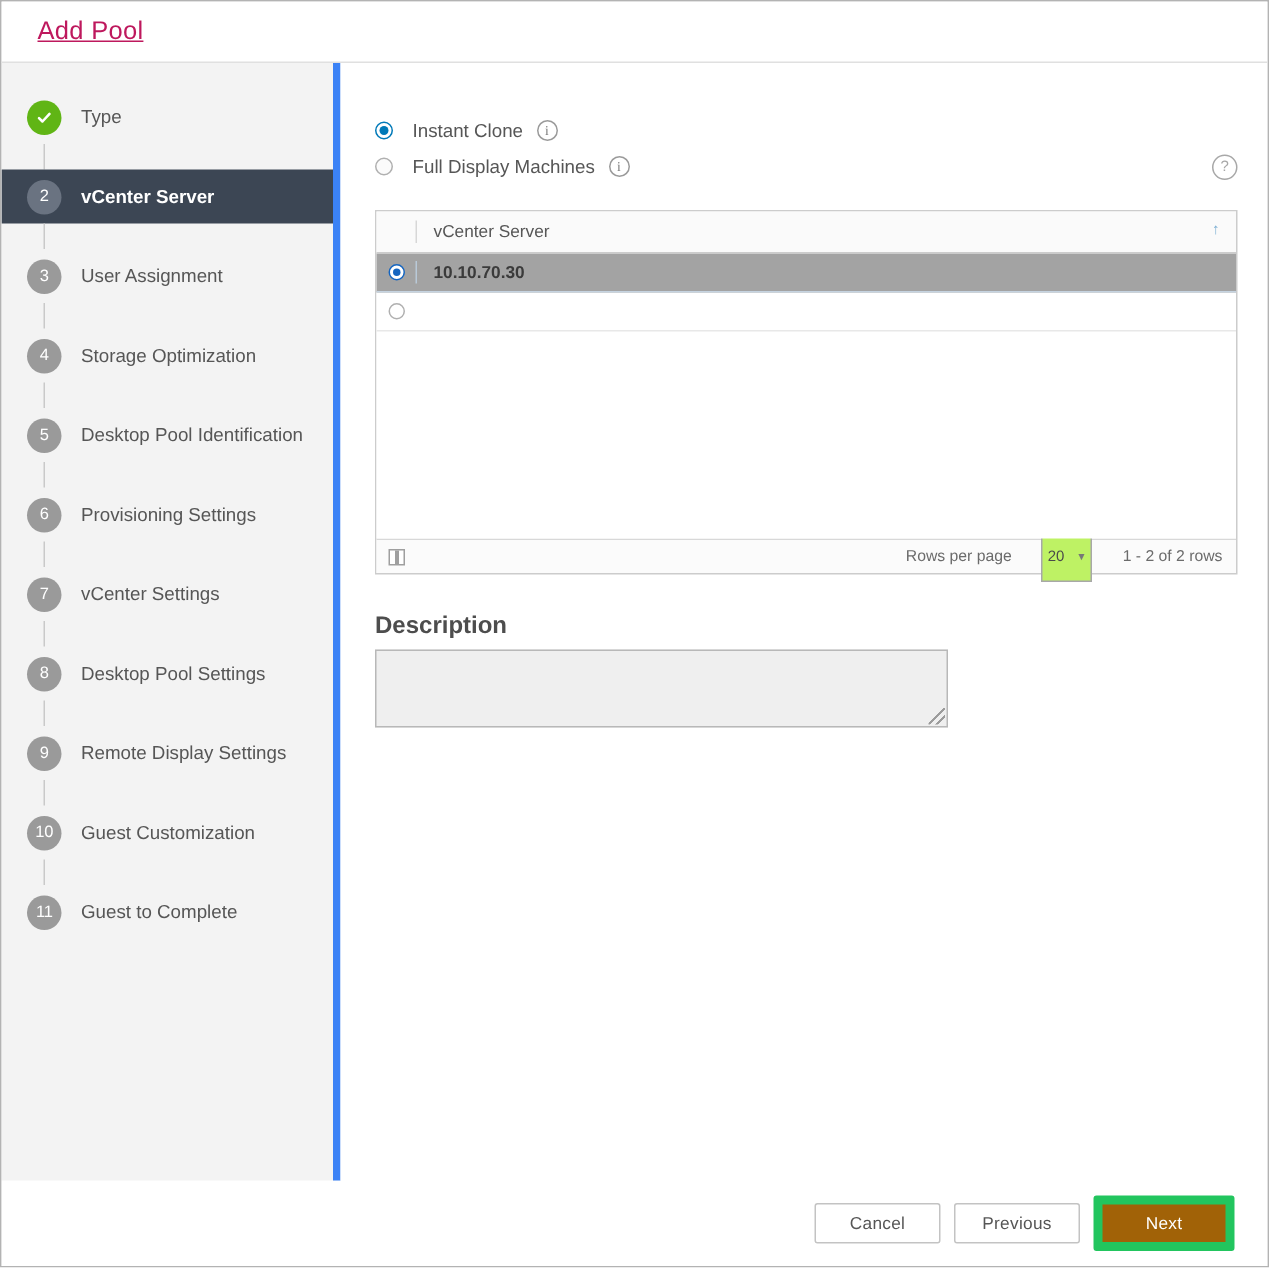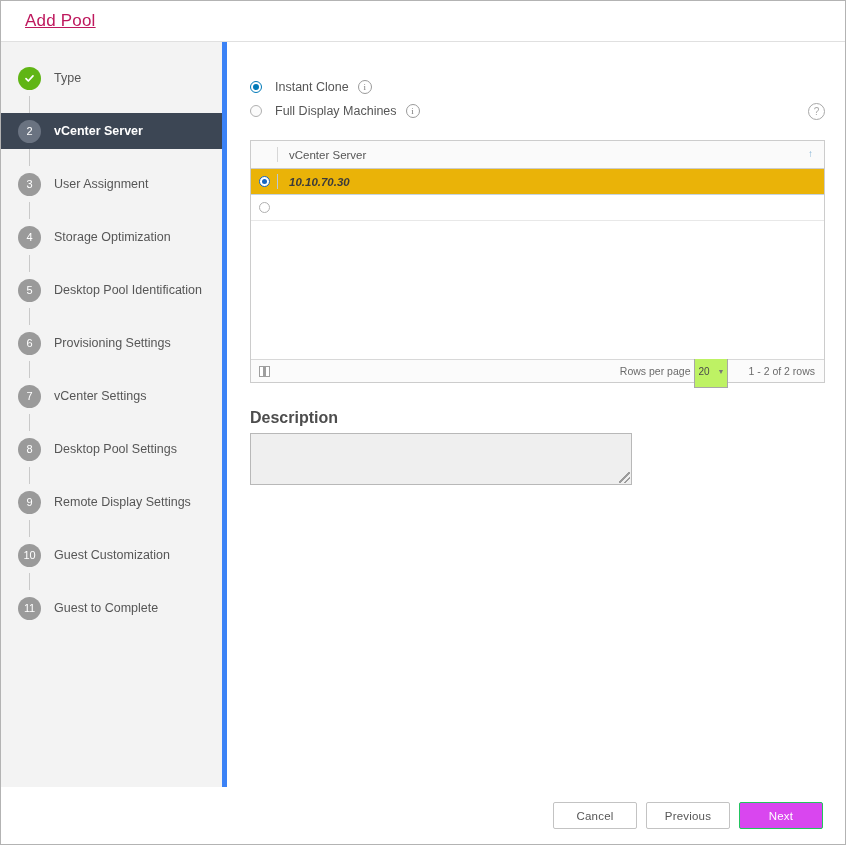--- a/index.html
+++ b/index.html
@@ -236,23 +236,22 @@
     position: relative;
   }
   .trow {
     height: 25px;
     display: flex;
     align-items: center;
     border-bottom: 1px solid #e8e8e8;
     cursor: pointer;
   }
   .trow.selected {
-    background: #eab308;
+    background: #a3a3a3;
     border-bottom: 1px solid #c5d3e0;
-    font-style: italic;
   }
   .trow .cell-radio {
     width: 26px;
     flex: 0 0 26px;
     display: flex;
     align-items: center;
     justify-content: center;
   }
   .trow .cell-main {
     flex: 1 1 auto;
@@ -302,21 +301,21 @@
   }
   .col-picker-icon {
     width: 11px;
     height: 11px;
     border: 1px solid #9f9f9f;
     background: linear-gradient(to right, #ffffff 0 35%, #9f9f9f 35% 65%, #ffffff 65% 100%);
     box-sizing: border-box;
     cursor: pointer;
   }
   .foot-spacer { flex: 1 1 auto; }
-  .rows-per-page-label { margin-right: 4px; }
+  .rows-per-page-label { margin-right: 20px; }
   .rpp-select {
     border: 1px solid #a8a8a8;
     background: #bef264;
     height: 14px;
     min-width: 34px;
     font-size: 10px;
     color: #4a4a4a;
     display: flex;
     align-items: center;
     justify-content: space-between;
@@ -382,22 +381,22 @@
     align-items: center;
     justify-content: center;
     cursor: pointer;
     letter-spacing: .2px;
   }
   .btn.secondary {
     border: 1px solid #c3c3c3;
     color: #565656;
   }
   .btn.primary {
-    background: #d946ef;
-    border: 1px solid #22c55e;
+    background: #a16207;
+    border: 6px solid #22c55e;
     color: #ffffff;
   }
 </style>
 </head>
 <body>
 
 <div id="app">
 
   <div class="titlebar">
     <span class="title-text">Add Pool</span>

